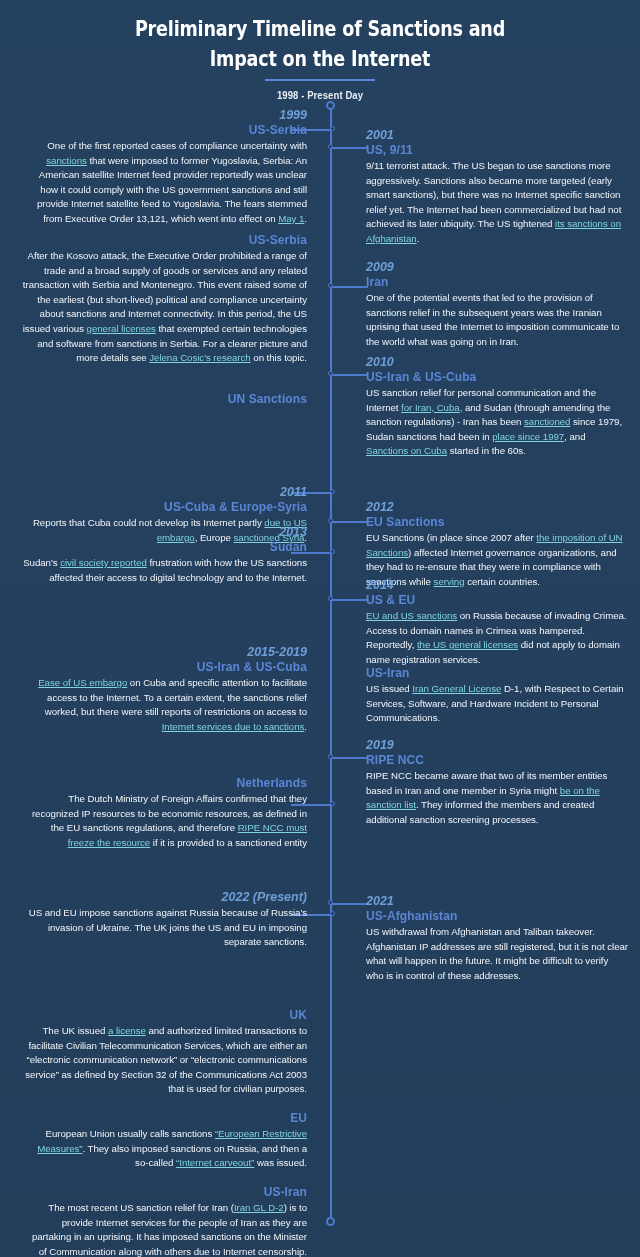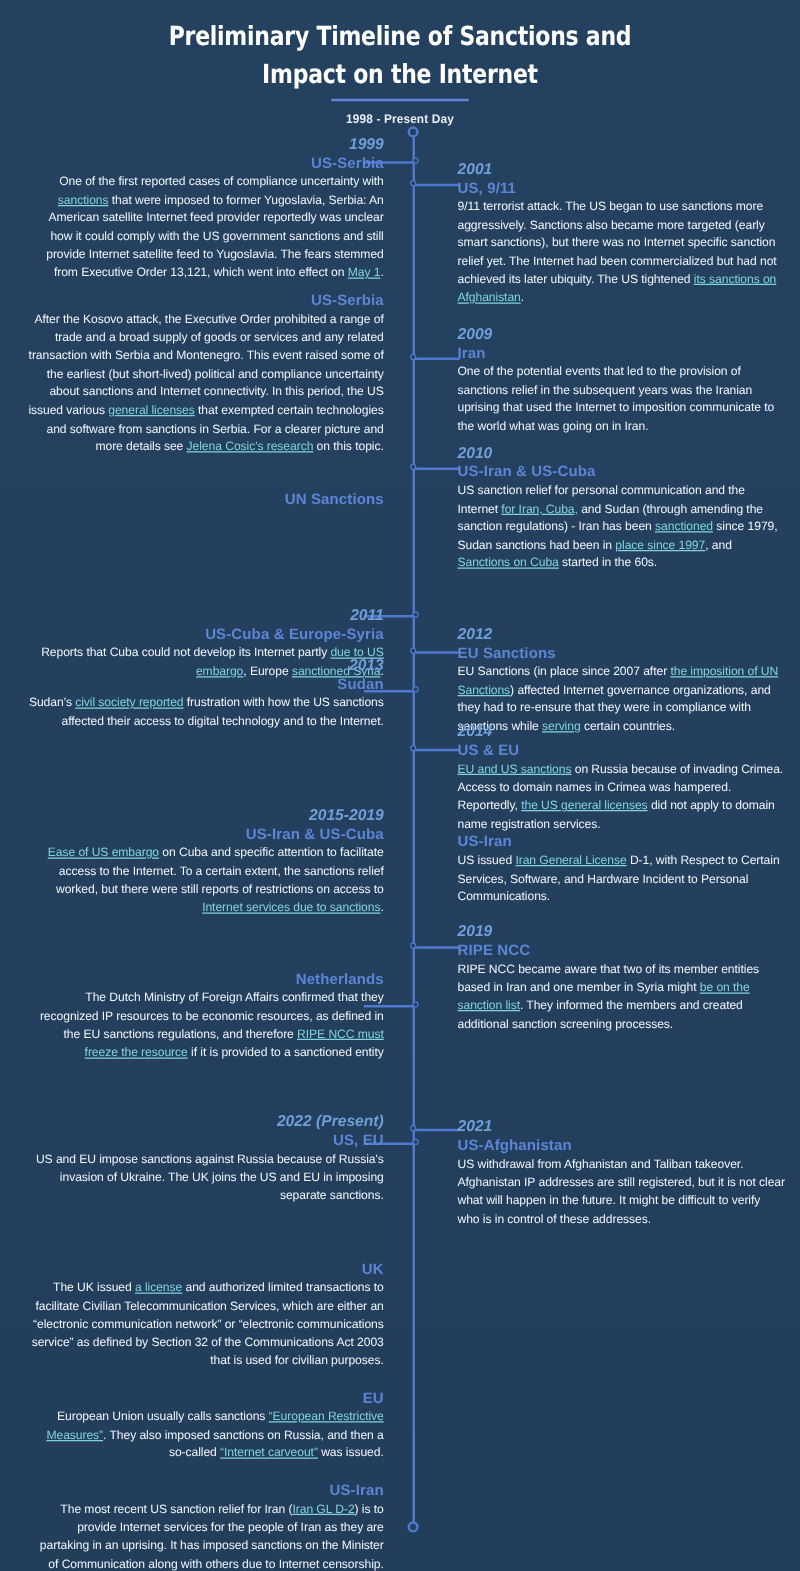--- a/index.html
+++ b/index.html
@@ -219,21 +219,20 @@
         <div class="year">2015-2019</div>
         <div class="label">US-Iran &amp; US-Cuba</div>
         <div class="body"><a class="lnk">Ease of US embargo</a> on Cuba and specific attention to facilitate access to the Internet. To a certain extent, the sanctions relief worked, but there were still reports of restrictions on access to <a class="lnk">Internet services due to sanctions</a>.</div>
       </div>
       <div class="entry" style="top: 777px;">
         <div class="label">Netherlands</div>
         <div class="body">The Dutch Ministry of Foreign Affairs confirmed that they recognized IP resources to be economic resources, as defined in the EU sanctions regulations, and therefore <a class="lnk">RIPE NCC must freeze the resource</a> if it is provided to a sanctioned entity</div>
       </div>
       <div class="entry" style="top: 890px;">
         <div class="year">2022 (Present)</div>
-        <div class="label">US, EU</div>
         <div class="body">US and EU impose sanctions against Russia because of Russia's invasion of Ukraine. The UK joins the US and EU in imposing separate sanctions.</div>
       </div>
       <div class="entry" style="top: 1009px;">
         <div class="label">UK</div>
         <div class="body">The UK issued <a class="lnk">a license</a> and authorized limited transactions to facilitate Civilian Telecommunication Services, which are either an “electronic communication network” or “electronic communications service” as defined by Section 32 of the Communications Act 2003 that is used for civilian purposes.</div>
       </div>
       <div class="entry" style="top: 1112px;">
         <div class="label">EU</div>
         <div class="body">European Union usually calls sanctions <a class="lnk">“European Restrictive Measures”</a>. They also imposed sanctions on Russia, and then a so-called <a class="lnk">“Internet carveout”</a> was issued.</div>
       </div>

